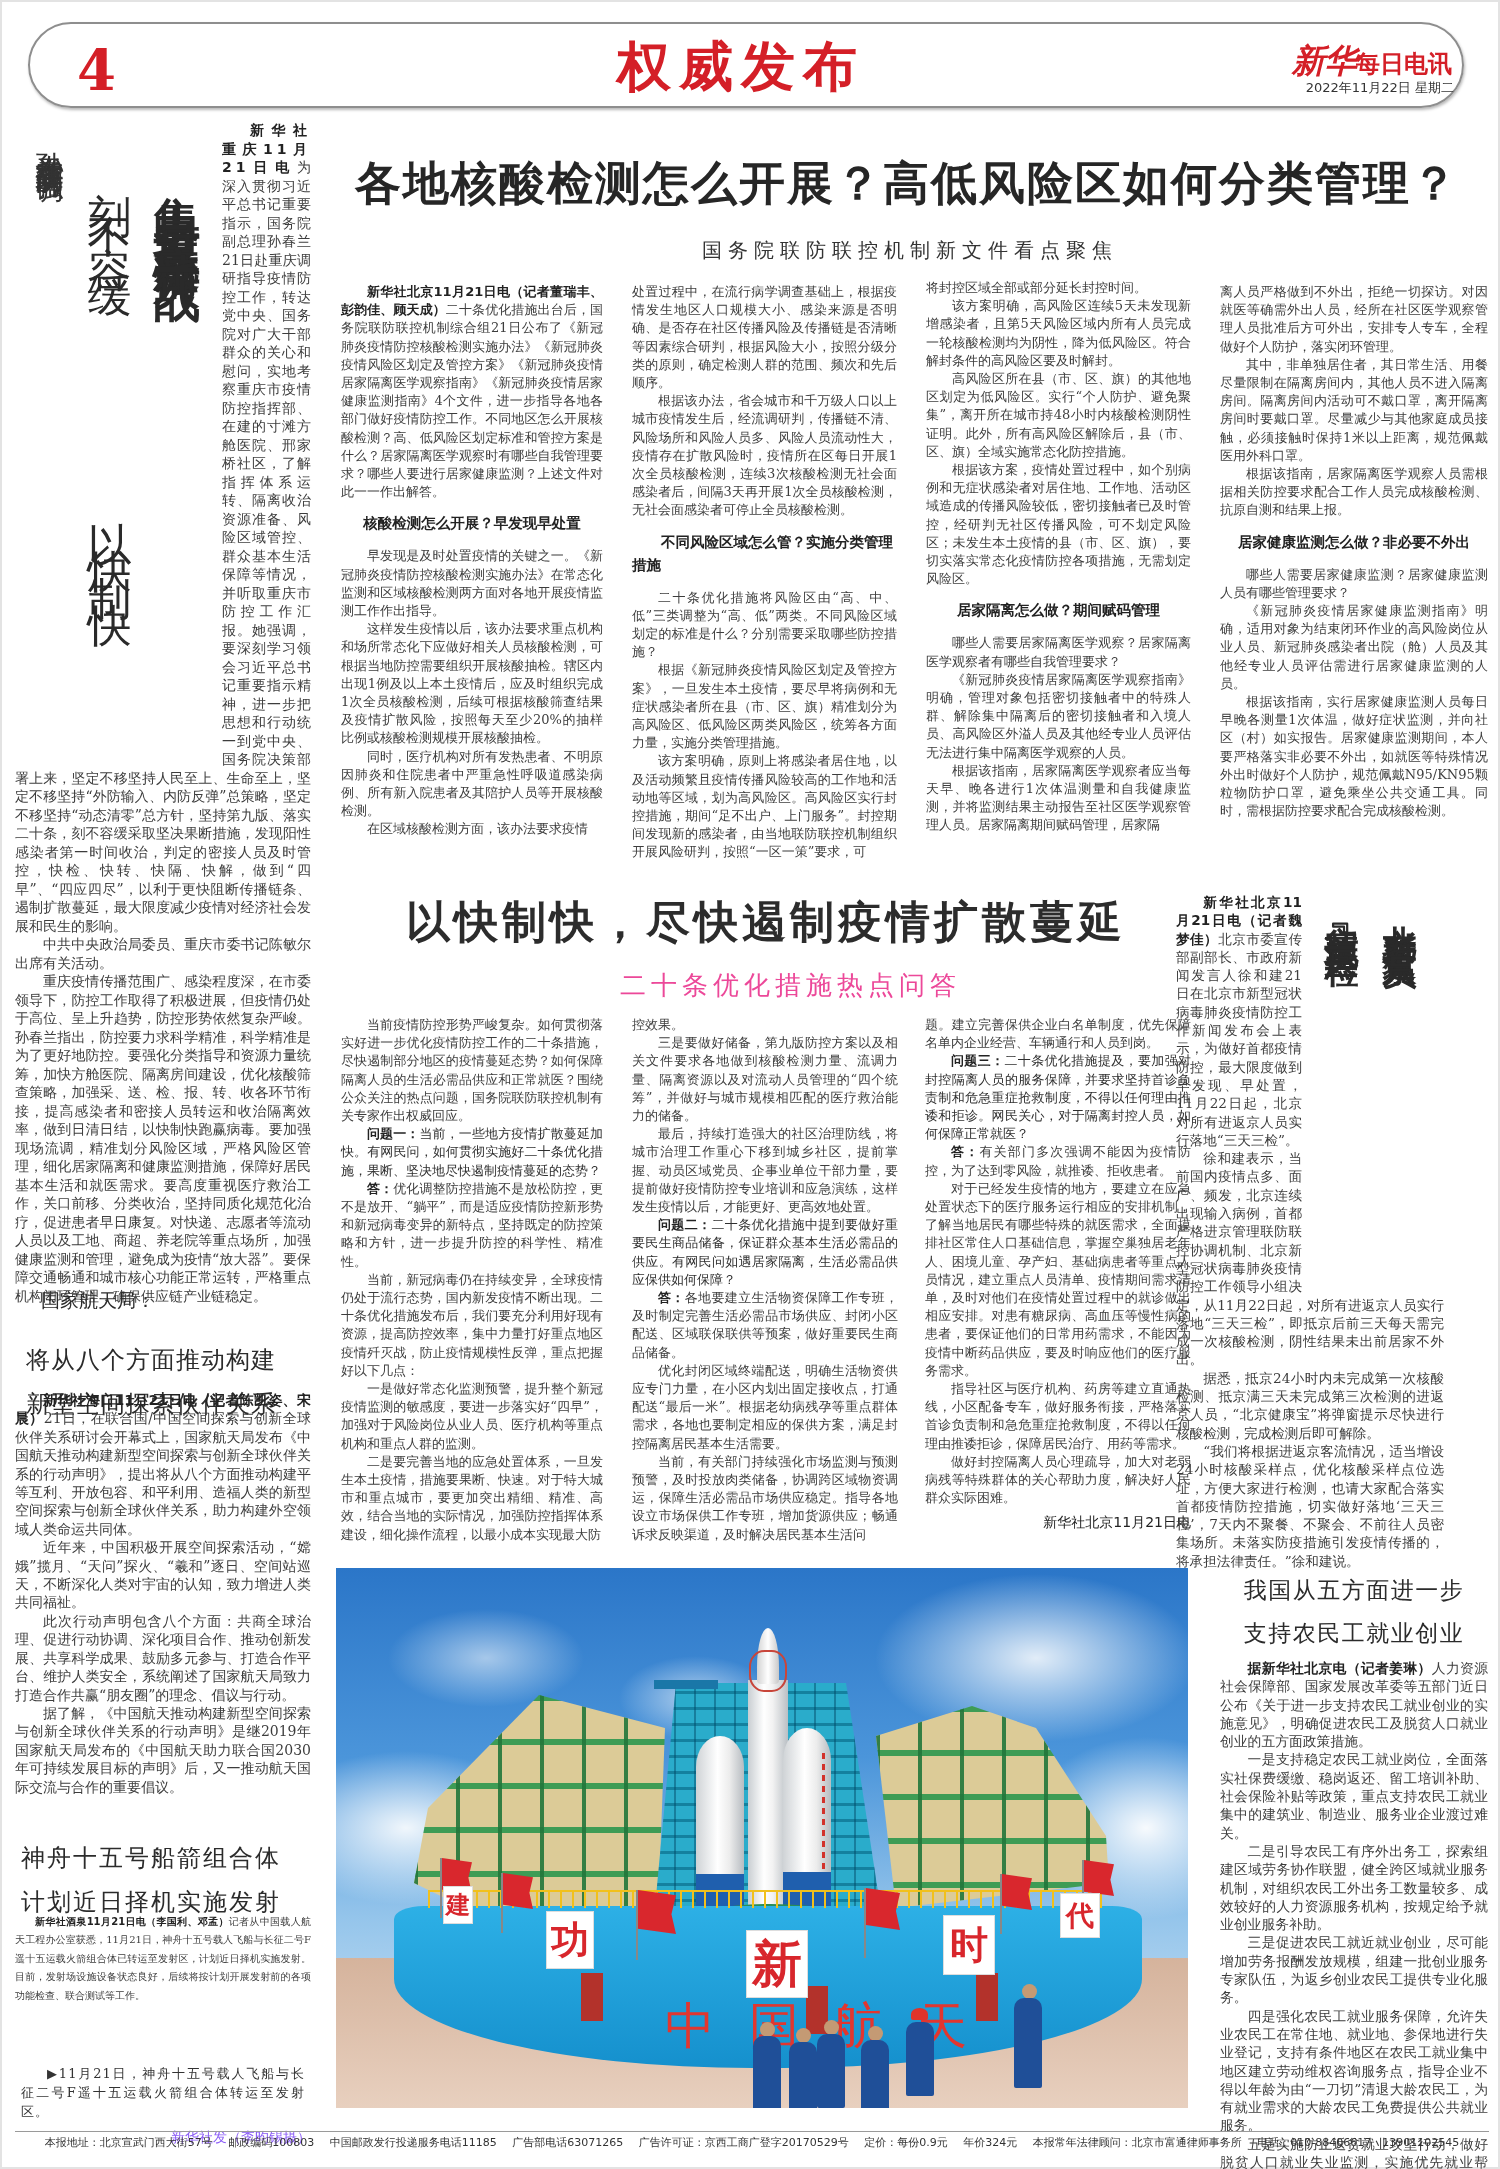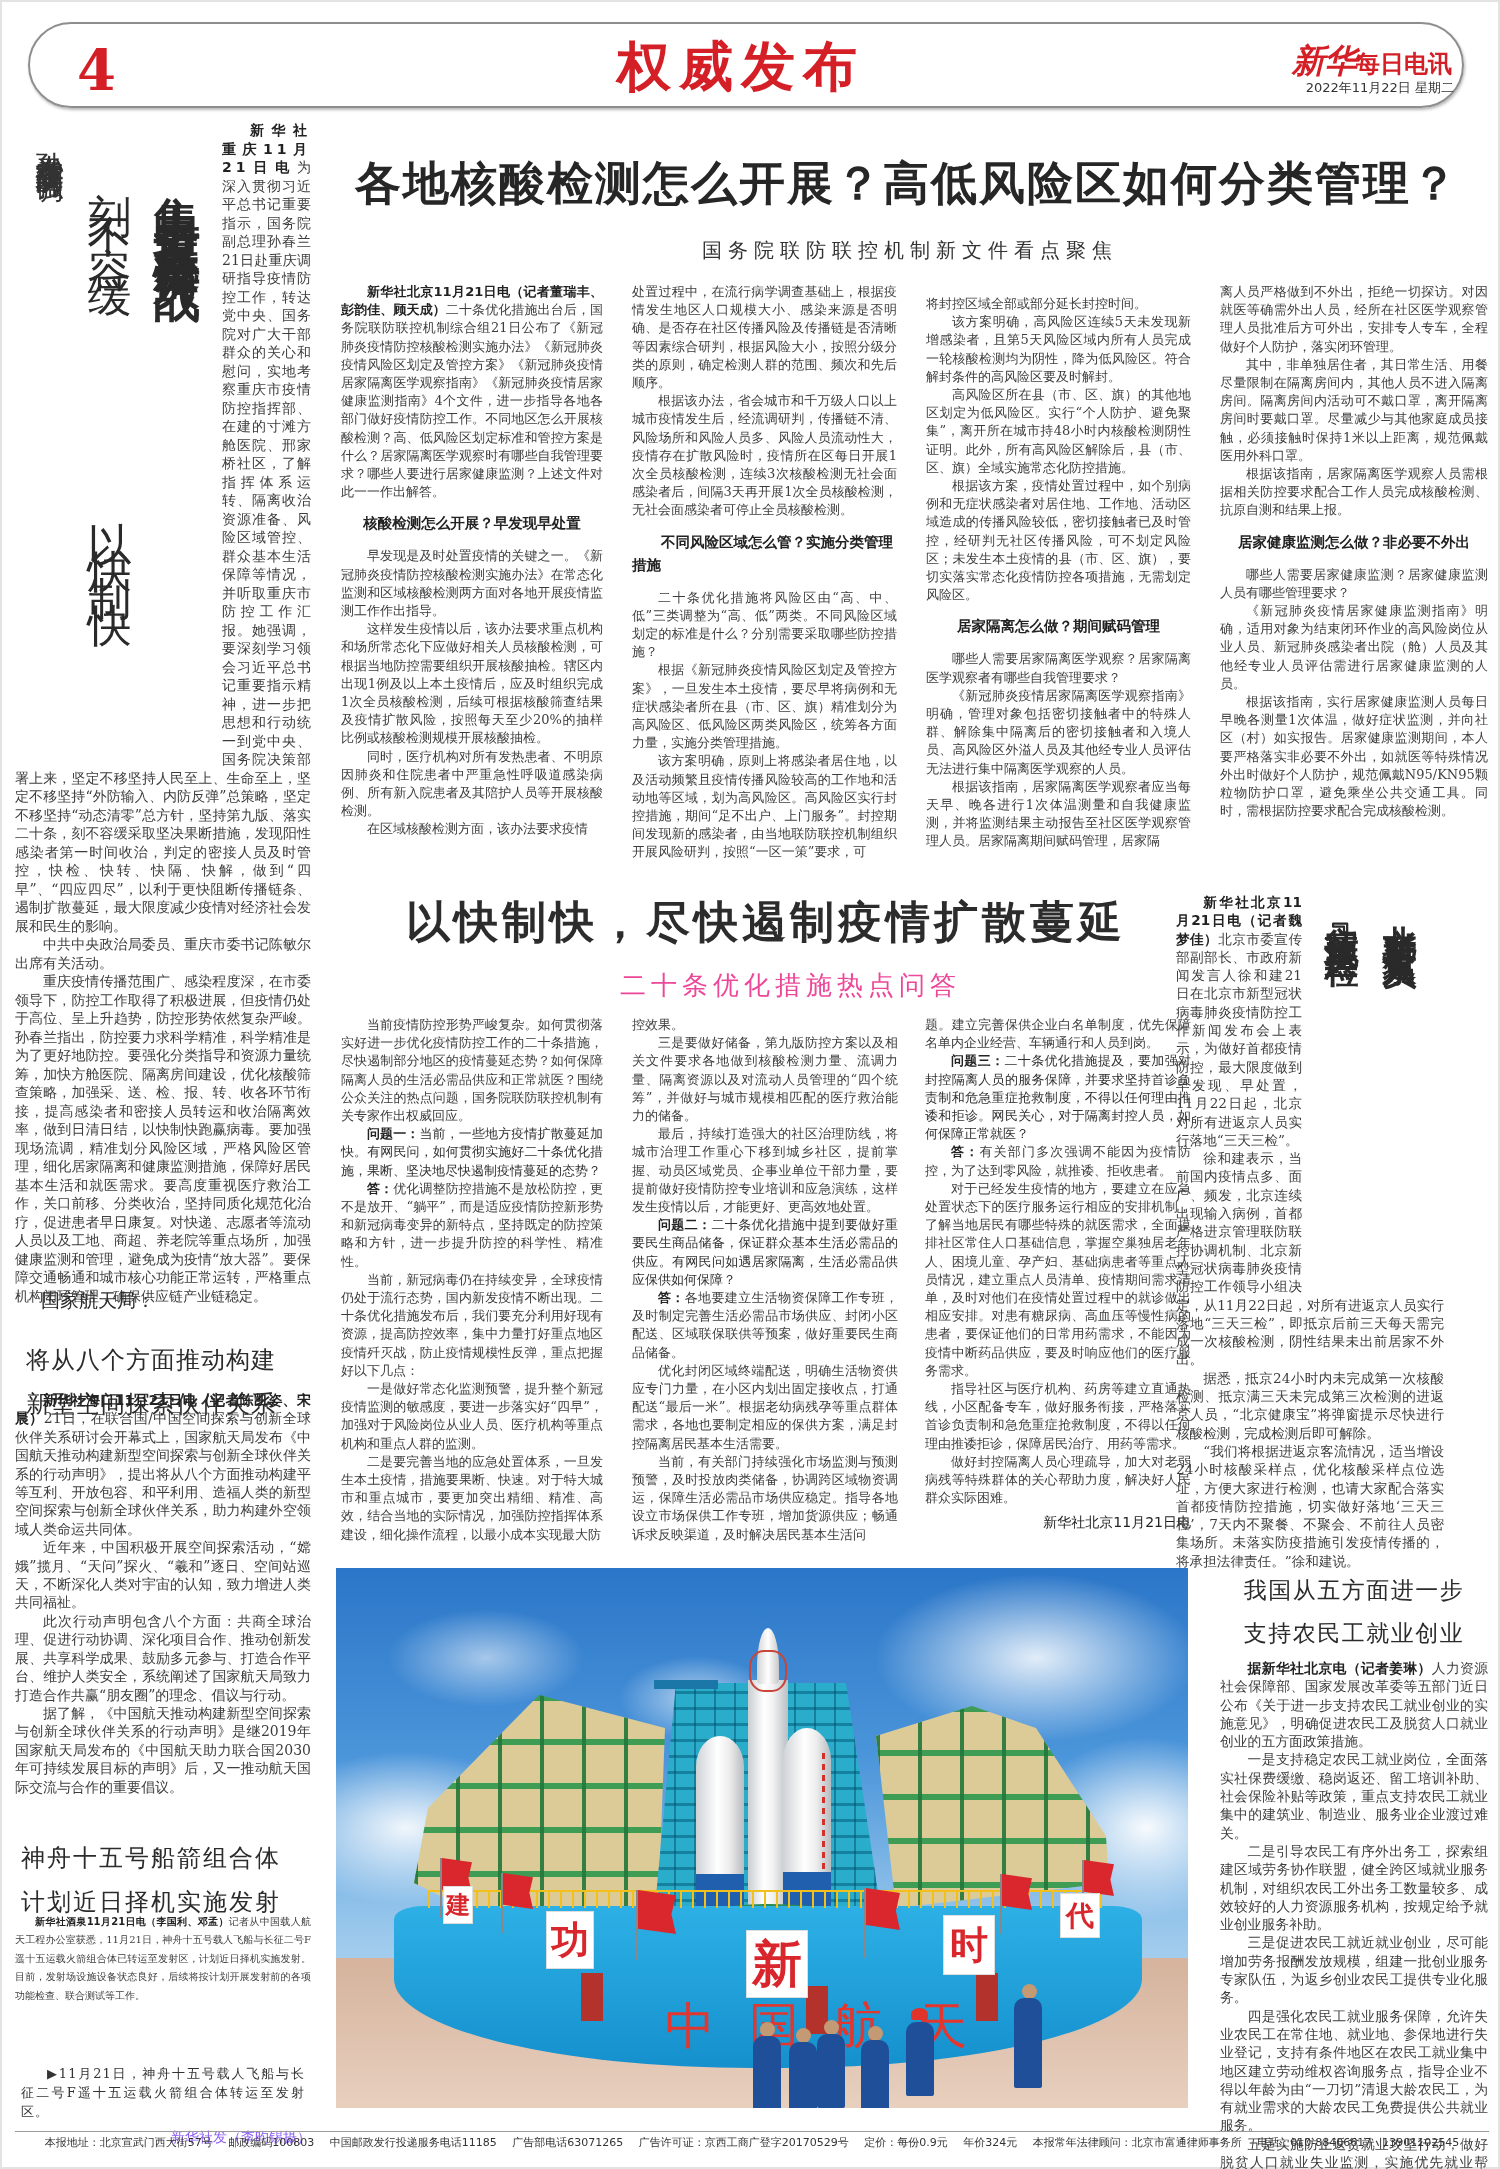--- a/index.html
+++ b/index.html
@@ -172,21 +172,21 @@
   <p>在区域核酸检测方面，该办法要求疫情</p>
 </div>
 <div class="txt col" style="left:632px;top:283px;width:265px;">
   <p class="cont">处置过程中，在流行病学调查基础上，根据疫情发生地区人口规模大小、感染来源是否明确、是否存在社区传播风险及传播链是否清晰等因素综合研判，根据风险大小，按照分级分类的原则，确定检测人群的范围、频次和先后顺序。</p>
   <p>根据该办法，省会城市和千万级人口以上城市疫情发生后，经流调研判，传播链不清、风险场所和风险人员多、风险人员流动性大，疫情存在扩散风险时，疫情所在区每日开展1次全员核酸检测，连续3次核酸检测无社会面感染者后，间隔3天再开展1次全员核酸检测，无社会面感染者可停止全员核酸检测。</p>
   <div class="sub left">不同风险区域怎么管？实施分类管理措施</div>
   <p>二十条优化措施将风险区由“高、中、低”三类调整为“高、低”两类。不同风险区域划定的标准是什么？分别需要采取哪些防控措施？</p>
   <p>根据《新冠肺炎疫情风险区划定及管控方案》，一旦发生本土疫情，要尽早将病例和无症状感染者所在县（市、区、旗）精准划分为高风险区、低风险区两类风险区，统筹各方面力量，实施分类管理措施。</p>
   <p>该方案明确，原则上将感染者居住地，以及活动频繁且疫情传播风险较高的工作地和活动地等区域，划为高风险区。高风险区实行封控措施，期间“足不出户、上门服务”。封控期间发现新的感染者，由当地联防联控机制组织开展风险研判，按照“一区一策”要求，可</p>
 </div>
-<div class="txt col" style="left:926px;top:295px;width:265px;">
+<div class="txt col" style="left:926px;top:279px;width:265px;">
   <p class="cont">将封控区域全部或部分延长封控时间。</p>
   <p>该方案明确，高风险区连续5天未发现新增感染者，且第5天风险区域内所有人员完成一轮核酸检测均为阴性，降为低风险区。符合解封条件的高风险区要及时解封。</p>
   <p>高风险区所在县（市、区、旗）的其他地区划定为低风险区。实行“个人防护、避免聚集”，离开所在城市持48小时内核酸检测阴性证明。此外，所有高风险区解除后，县（市、区、旗）全域实施常态化防控措施。</p>
   <p>根据该方案，疫情处置过程中，如个别病例和无症状感染者对居住地、工作地、活动区域造成的传播风险较低，密切接触者已及时管控，经研判无社区传播风险，可不划定风险区；未发生本土疫情的县（市、区、旗），要切实落实常态化疫情防控各项措施，无需划定风险区。</p>
   <div class="sub">居家隔离怎么做？期间赋码管理</div>
   <p>哪些人需要居家隔离医学观察？居家隔离医学观察者有哪些自我管理要求？</p>
   <p>《新冠肺炎疫情居家隔离医学观察指南》明确，管理对象包括密切接触者中的特殊人群、解除集中隔离后的密切接触者和入境人员、高风险区外溢人员及其他经专业人员评估无法进行集中隔离医学观察的人员。</p>
   <p>根据该指南，居家隔离医学观察者应当每天早、晚各进行1次体温测量和自我健康监测，并将监测结果主动报告至社区医学观察管理人员。居家隔离期间赋码管理，居家隔</p>
 </div>
 <div class="txt col" style="left:1220px;top:283px;width:268px;">

